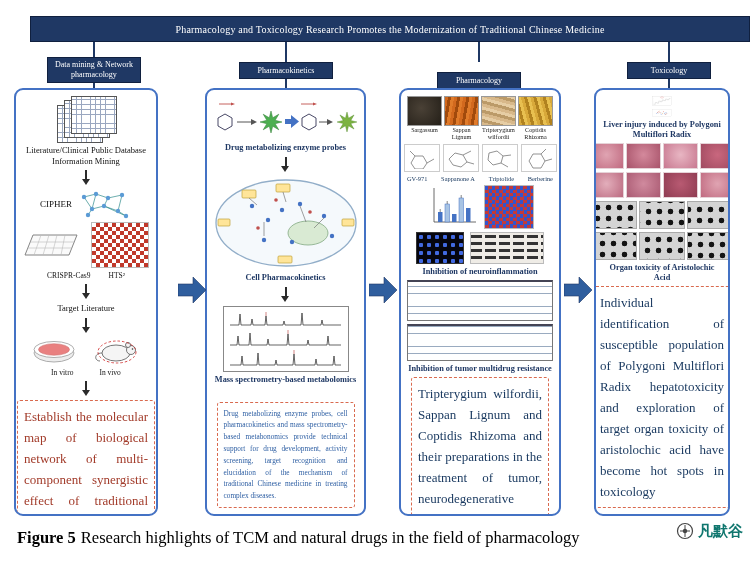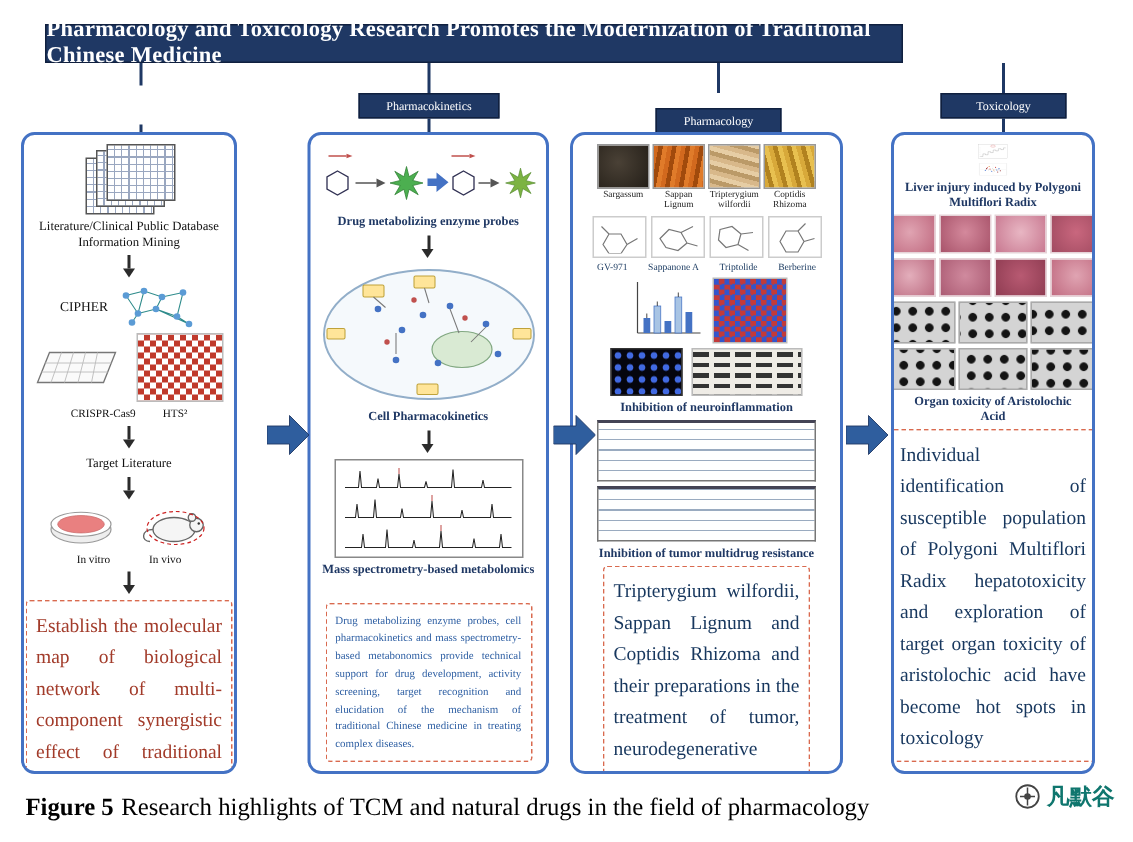--- a/index.html
+++ b/index.html
@@ -1,38 +1,38 @@
 <!DOCTYPE html>
 <html><head>
 <meta charset="utf-8">
 <style>
   html,body { margin:0; padding:0; background:#fff; }
   .stage { position:relative; width:755px; height:561px; background:#ffffff;
            font-family:"Liberation Serif", serif; overflow:hidden; }
 
   
-  .banner { position:absolute; left:30px; top:16px; width:572px; height:26px;
+  .banner { position:absolute; left:30px; top:16px; width:720px; height:26px;
             background:#1f3864; border:1px solid #10203f; color:#fff;
             display:flex; align-items:center; justify-content:center;
-            font-size:15px; letter-spacing:.2px; box-sizing:border-box;font-weight:bold; }
+            font-size:10px; letter-spacing:.2px; box-sizing:border-box; }
 
   .connector { position:absolute; width:2px; background:#1f3864; }
 
   .col-header { position:absolute; background:#1f3864; border:1px solid #10203f;
                 color:#fff; font-size:8px; line-height:1.25; text-align:center;
                 display:flex; align-items:center; justify-content:center;
                 padding:2px 4px; box-sizing:border-box; }
 
   .panel { position:absolute; top:88px; height:428px; border:2px solid #4472c4;
            border-radius:9px; background:#fff; box-sizing:border-box;
            padding:6px 6px; display:flex; flex-direction:column;
            align-items:center; gap:3px; overflow:hidden; }
   .p1 { left:14px;  width:144px; }
   .p2 { left:205px; width:161px; }
-  .p3 { left:380px; width:182px;border-radius:10px; }
+  .p3 { left:399px; width:162px; }
   .p4 { left:594px; width:136px; }
 
   .flow-arrow { position:absolute; top:276px; }
   .fa1 { left:178px; } .fa2 { left:369px; } .fa3 { left:564px; }
 
   
   .darr { width:2px; height:9px; background:#2b2b2b; position:relative; margin:1px 0 7px; flex:0 0 auto; }
   .darr::after { content:""; position:absolute; left:-3.5px; top:9px;
                  border:4.5px solid transparent; border-top:6px solid #2b2b2b; border-bottom:none; }
 
@@ -114,20 +114,21 @@
   <div class="connector" style="left:93px;top:42px;height:15px;"></div>
   <div class="connector" style="left:285px;top:42px;height:20px;"></div>
   <div class="connector" style="left:478px;top:42px;height:20px;"></div>
   <div class="connector" style="left:668px;top:42px;height:20px;"></div>
 
   <div class="connector" style="left:93px;top:83px;height:5px;"></div>
   <div class="connector" style="left:285px;top:79px;height:9px;"></div>
   <div class="connector" style="left:478px;top:79px;height:9px;"></div>
   <div class="connector" style="left:668px;top:79px;height:9px;"></div>
 
+  <div class="col-header" style="left:47px;top:57px;width:94px;min-height:26px;">Data mining &amp; Network pharmacology</div>
   <div class="col-header" style="left:239px;top:62px;width:94px;min-height:17px;">Pharmacokinetics</div>
   <div class="col-header" style="left:437px;top:62px;width:84px;min-height:17px;margin-top:10px;">Pharmacology</div>
   <div class="col-header" style="left:627px;top:62px;width:84px;min-height:17px;">Toxicology</div>
 
   <div class="panel p1">
     <div class="docstack">
       <div class="sheet s1"></div>
         <div class="sheet s2"></div>
         <div class="sheet s3"></div>
     </div>

